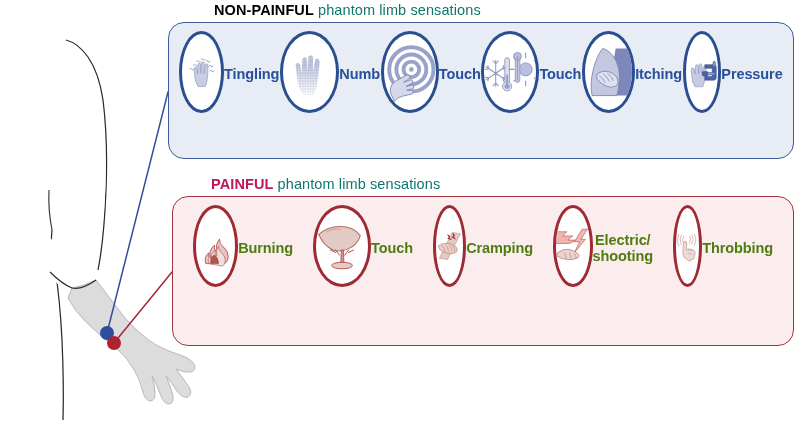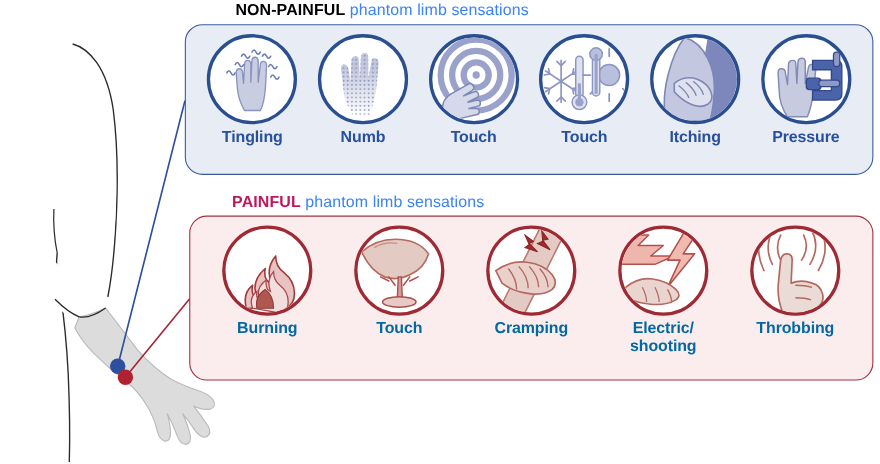--- a/index.html
+++ b/index.html
@@ -19,21 +19,21 @@
   .connectors{position:absolute;left:0;top:0;width:800px;height:422px;pointer-events:none;}
 
   
   .heading{
     position:absolute;
     font-size:14.5px;
     white-space:nowrap;
     letter-spacing:.1px;
   }
   .heading .kw{font-weight:bold;}
-  .heading .rest{color:#3b82f6;font-weight:normal;}
+  .heading .rest{color:#0f766e;font-weight:normal;}
   #heading-nonpainful{left:214px;top:2px;}
   #heading-nonpainful .kw{color:#000000;}
   #heading-painful{left:211px;top:176px;}
   #heading-painful .kw{color:#be185d;}
 
   
   .panel{
     position:absolute;
     box-sizing:border-box;
     border-radius:16px;
@@ -53,21 +53,21 @@
     position:absolute;
     left:0;top:0;right:0;bottom:0;
     display:flex;
     align-items:flex-start;
     justify-content:space-around;
     padding:8px 10px 0 10px;
     box-sizing:border-box;
   }
   .cell{
     display:flex;
-    flex-direction:column;
+    flex-direction:row;
     align-items:center;
     width:100px;
   }
   .disc{
     width:82px;height:82px;
     border-radius:50%;
     box-sizing:border-box;
     background:#ffffff;
     display:block;
     overflow:hidden;
@@ -78,21 +78,21 @@
 
   .caption{
     margin-top:5px;
     font-size:14.5px;
     font-weight:bold;
     text-align:center;
     line-height:1.08;
     letter-spacing:-.1px;
   }
   #panel-nonpainful .caption{color:#28509c;}
-  #panel-painful .caption{color:#0369a1;}
+  #panel-painful .caption{color:#4d7c0f;}
   .caption .l2{display:block;}
 </style>
 </head>
 <body>
 
 <div id="stage">
 
   <svg class="figure" viewBox="0 0 210 422">
 
     <path d="M66 40 Q78 43 88 57 Q99 73 103 100 Q108 140 106 190 Q104 240 98 270" fill="none" stroke="#2b2b2b" stroke-width="1.25"></path>

